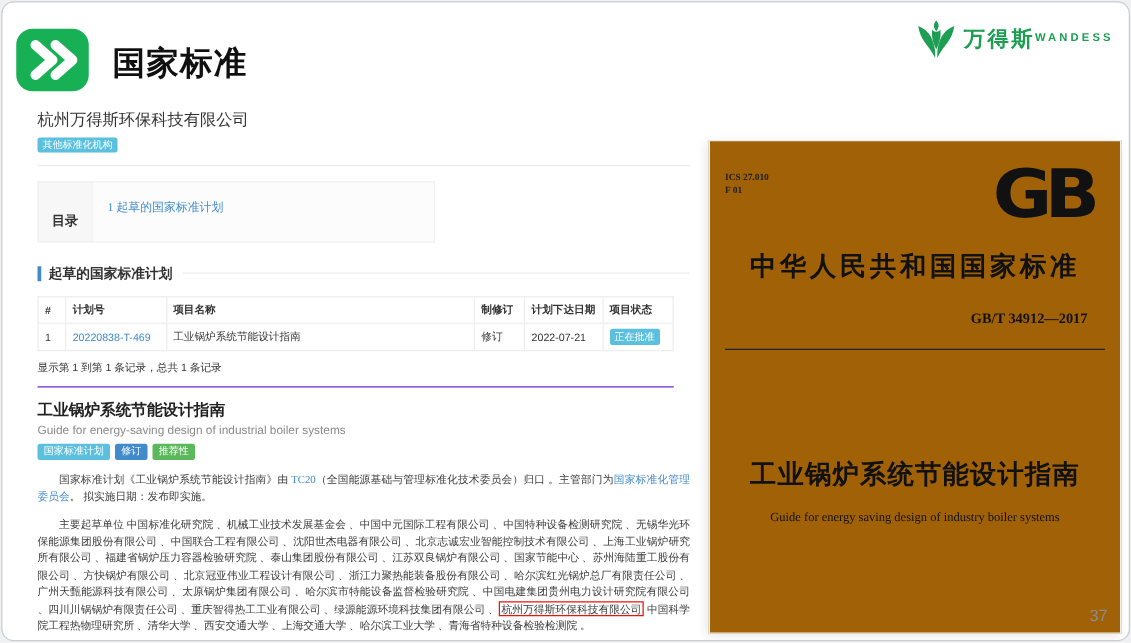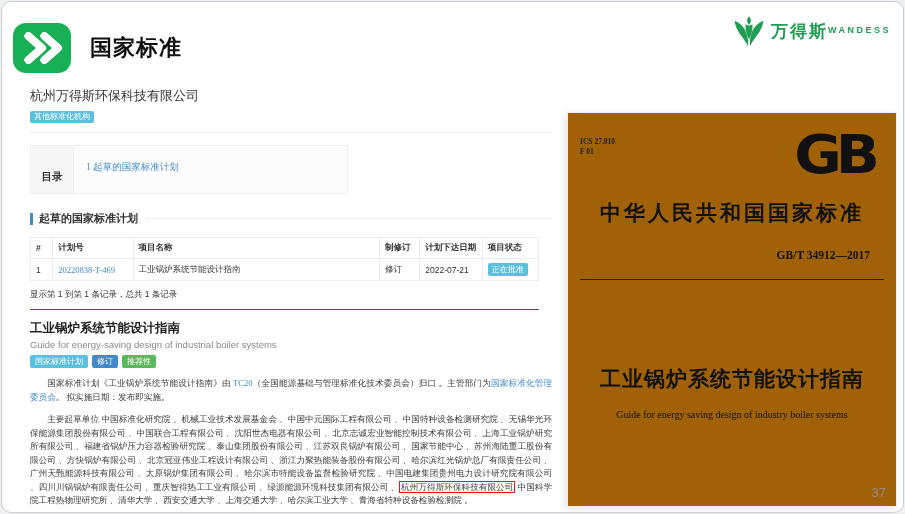--- a/index.html
+++ b/index.html
@@ -5,21 +5,21 @@
   html,body{margin:0;padding:0;width:905px;height:514px;overflow:hidden;background:#eef0f1;}
   *{box-sizing:border-box;}
   body{font-family:"Liberation Sans","DejaVu Sans",sans-serif;-webkit-font-smoothing:antialiased;}
 
   .slide{position:absolute;left:1px;top:1px;width:903px;height:512px;background:#ffffff;
          border:1px solid #c9cdd1;border-radius:10px;overflow:hidden;}
 
   
   .hdr-icon{position:absolute;left:11px;top:21px;width:58px;height:50px;border-radius:13px;
             background:#17b055;display:flex;align-items:center;justify-content:center;}
-  .hdr-title{position:absolute;left:88px;top:31px;font-size:22px;font-weight:bold;color:#101010;letter-spacing:1px;}
+  .hdr-title{position:absolute;left:88px;top:31px;font-size:26px;font-weight:bold;color:#101010;letter-spacing:1px;}
   .logo{position:absolute;right:12px;top:12px;display:flex;align-items:center;gap:5px;}
   .logo-txt{display:flex;flex-direction:row;line-height:1;}
   .logo-cn{font-size:17px;font-weight:bold;color:#1d9e53;letter-spacing:2px;}
   .logo-en{font-size:9px;font-weight:bold;color:#1d9e53;letter-spacing:2.5px;margin-top:3px;}
 
   
   .web{position:absolute;left:28px;top:85px;width:522px;height:420px;font-family:"Liberation Serif","DejaVu Serif",serif;color:#333;}
   .web-company{font-size:13px;color:#333;}
   .badge-cyan{display:inline-block;background:#5bc0de;color:#fff;font-size:8px;line-height:1;
               padding:2px 4px;border-radius:2px;font-family:"Liberation Sans",sans-serif;margin-top:4px;}
@@ -34,21 +34,21 @@
 
   .sec-hdr{margin-top:17px;display:flex;align-items:center;text-align:right;}
   .sec-bar{width:3px;height:12px;background:#428bca;margin-right:6px;}
   .sec-title{font-size:11px;font-weight:bold;color:#333;font-family:"Liberation Sans",sans-serif;white-space:nowrap;}
   .sec-rule{flex:1;border-top:1px solid #eee;margin-left:8px;}
 
   table.plan{margin-top:11px;width:509px;border-collapse:collapse;font-size:8.5px;
              font-family:"Liberation Sans",sans-serif;color:#333;}
   table.plan th,table.plan td{border:1px solid #ededed;padding:4px 5px;text-align:left;font-weight:normal;}
   table.plan th{font-weight:bold;background:#fff;}
-  .col-idx{width:22px;}.col-no{width:80px;font-family:Liberation Serif, serif;}.col-name{width:245px;margin-left:48px;}.col-rev{width:40px;text-align:center;}
+  .col-idx{width:22px;}.col-no{width:80px;}.col-name{width:245px;margin-left:48px;}.col-rev{width:40px;text-align:center;}
   .col-date{width:62px;text-align:center;}.col-status{width:56px;text-align:center;}
   td.col-rev,td.col-date,th.col-rev,th.col-date{text-align:center;}
   .badge-status{display:inline-block;background:#5bc0de;color:#fff;font-size:8px;line-height:1;
                 padding:2.5px 4px;border-radius:2px;}
   .records{margin-top:8px;font-size:8.5px;color:#333;font-family:"Liberation Sans",sans-serif;
            padding-bottom:8px;border-bottom:1px solid #6d28d9;width:509px;}
 
   .detail-title{margin-top:10px;font-size:12.5px;font-weight:bold;color:#222;}
   .detail-sub{margin-top:2px;font-size:9.5px;color:#8a8a8a;font-family:"Liberation Sans",sans-serif;}
   .detail-badges{margin-top:5px;display:flex;gap:4px;}

